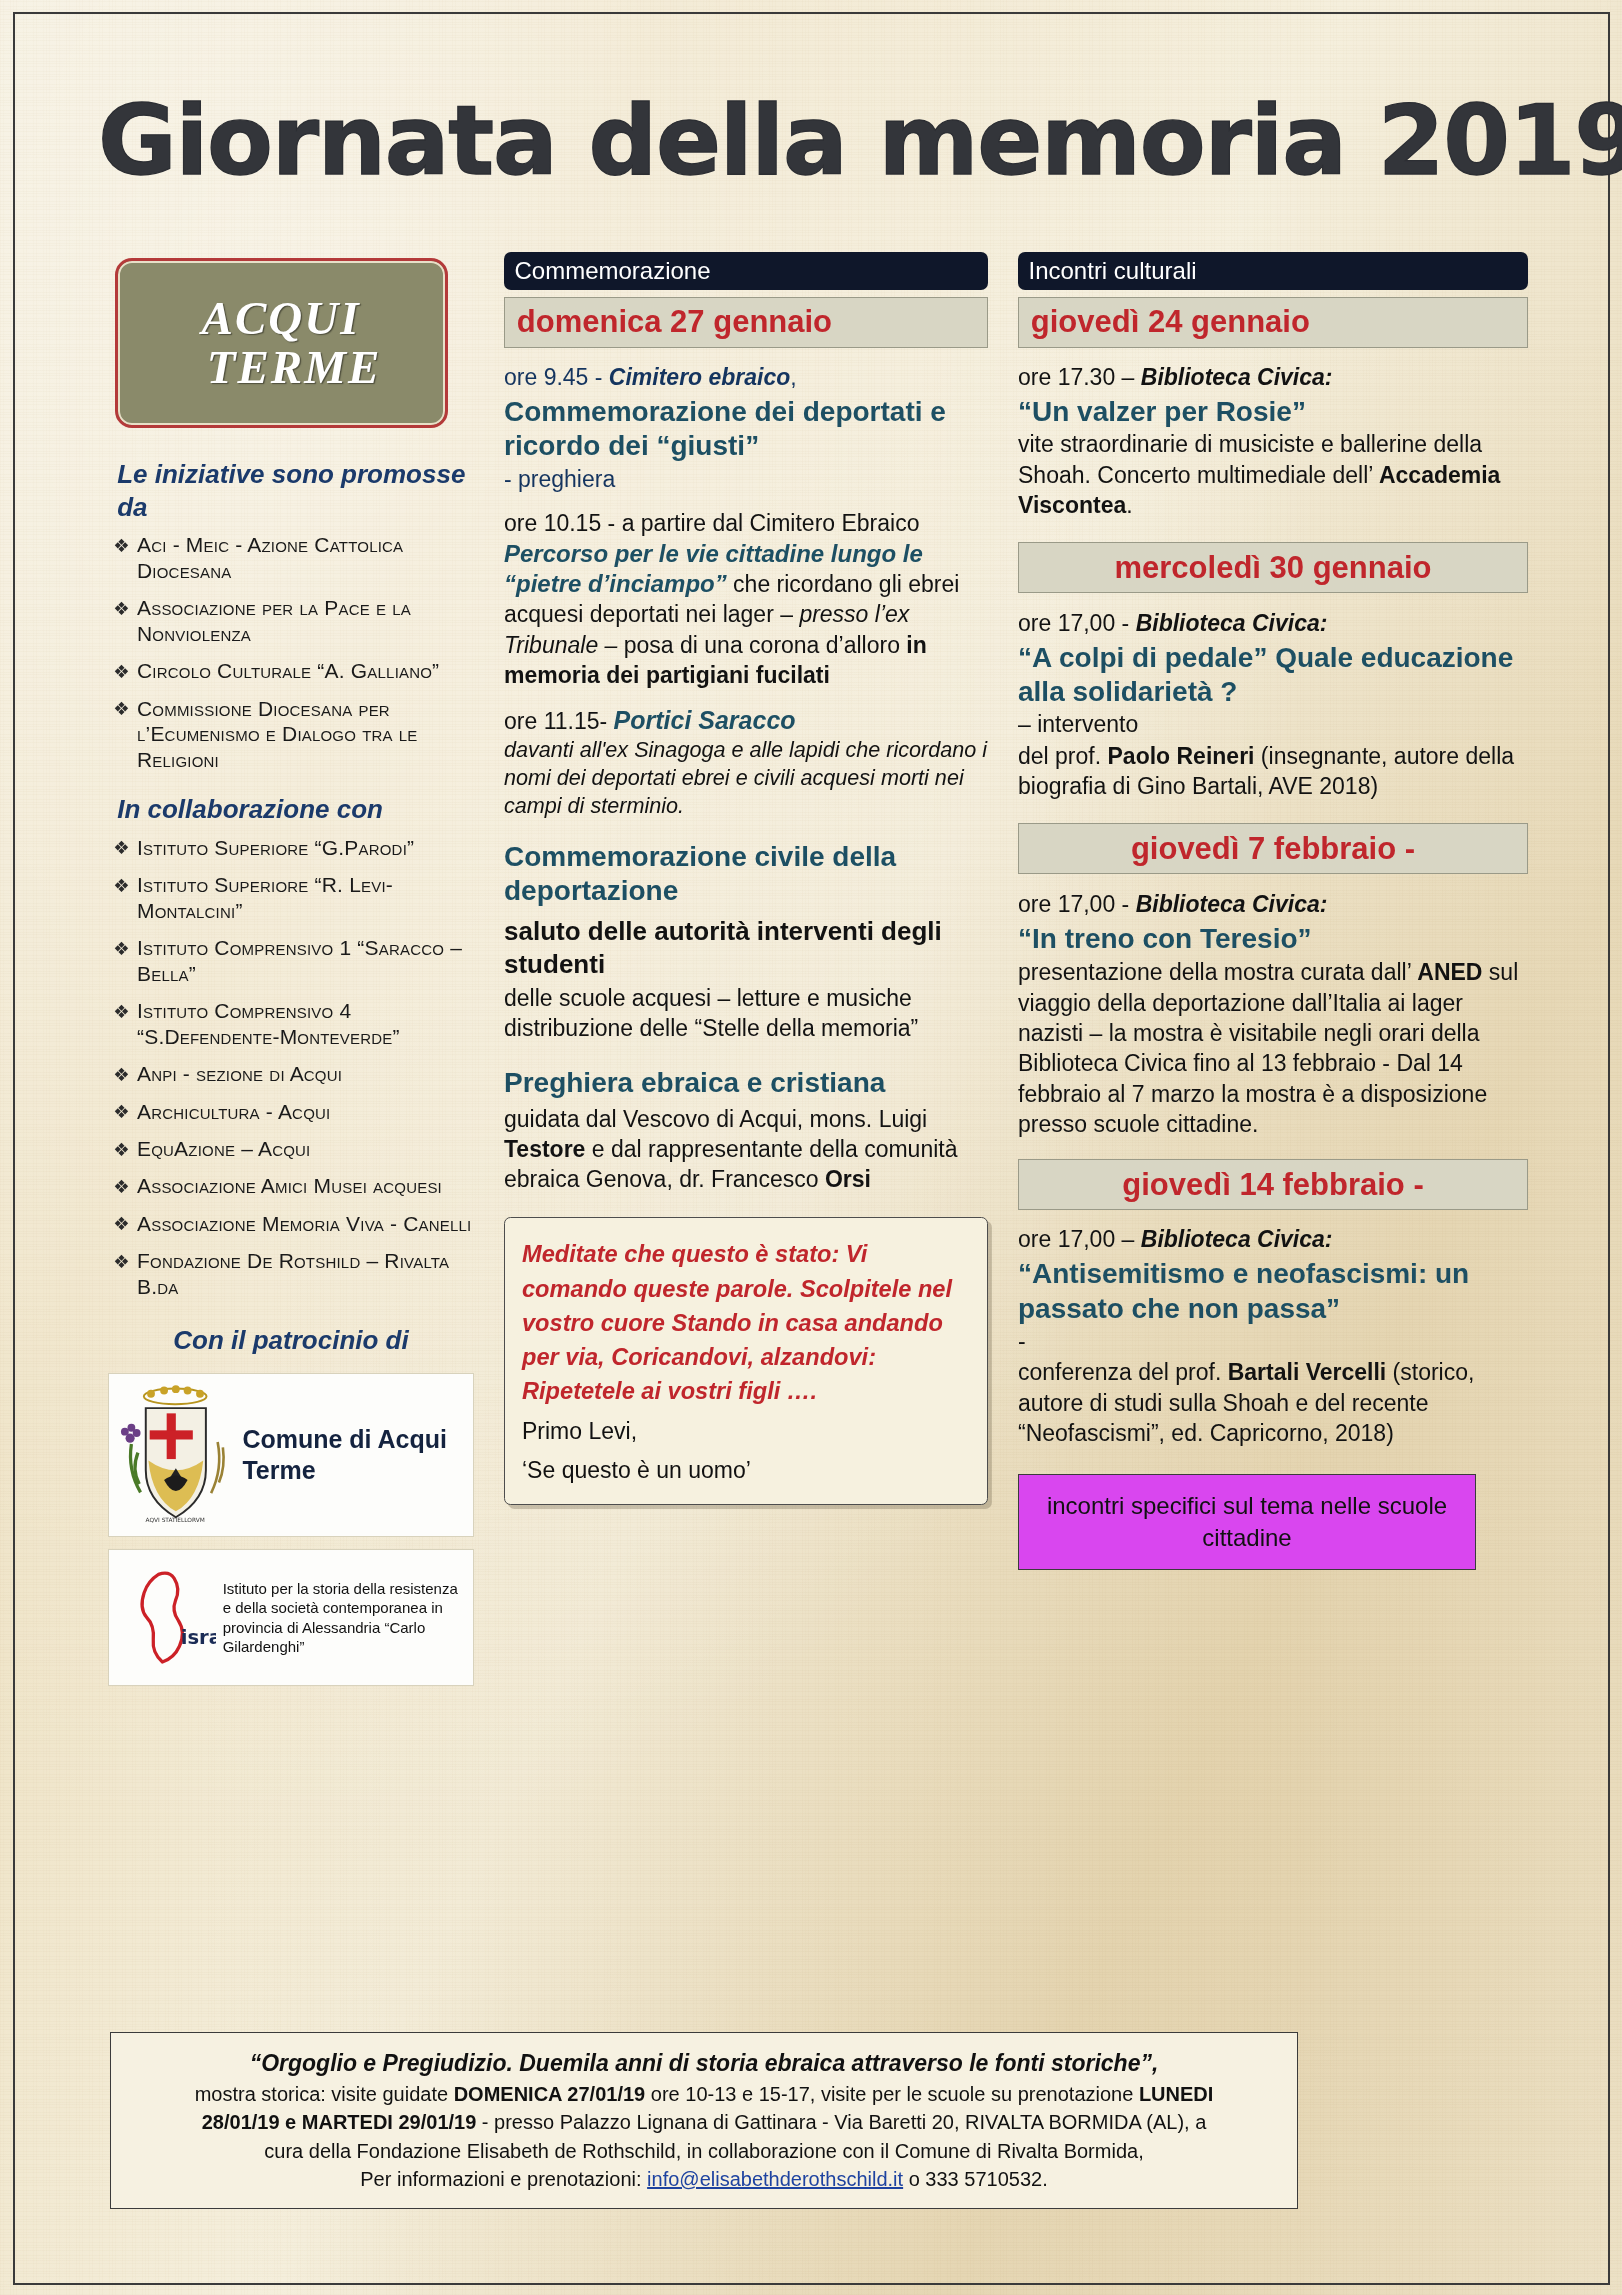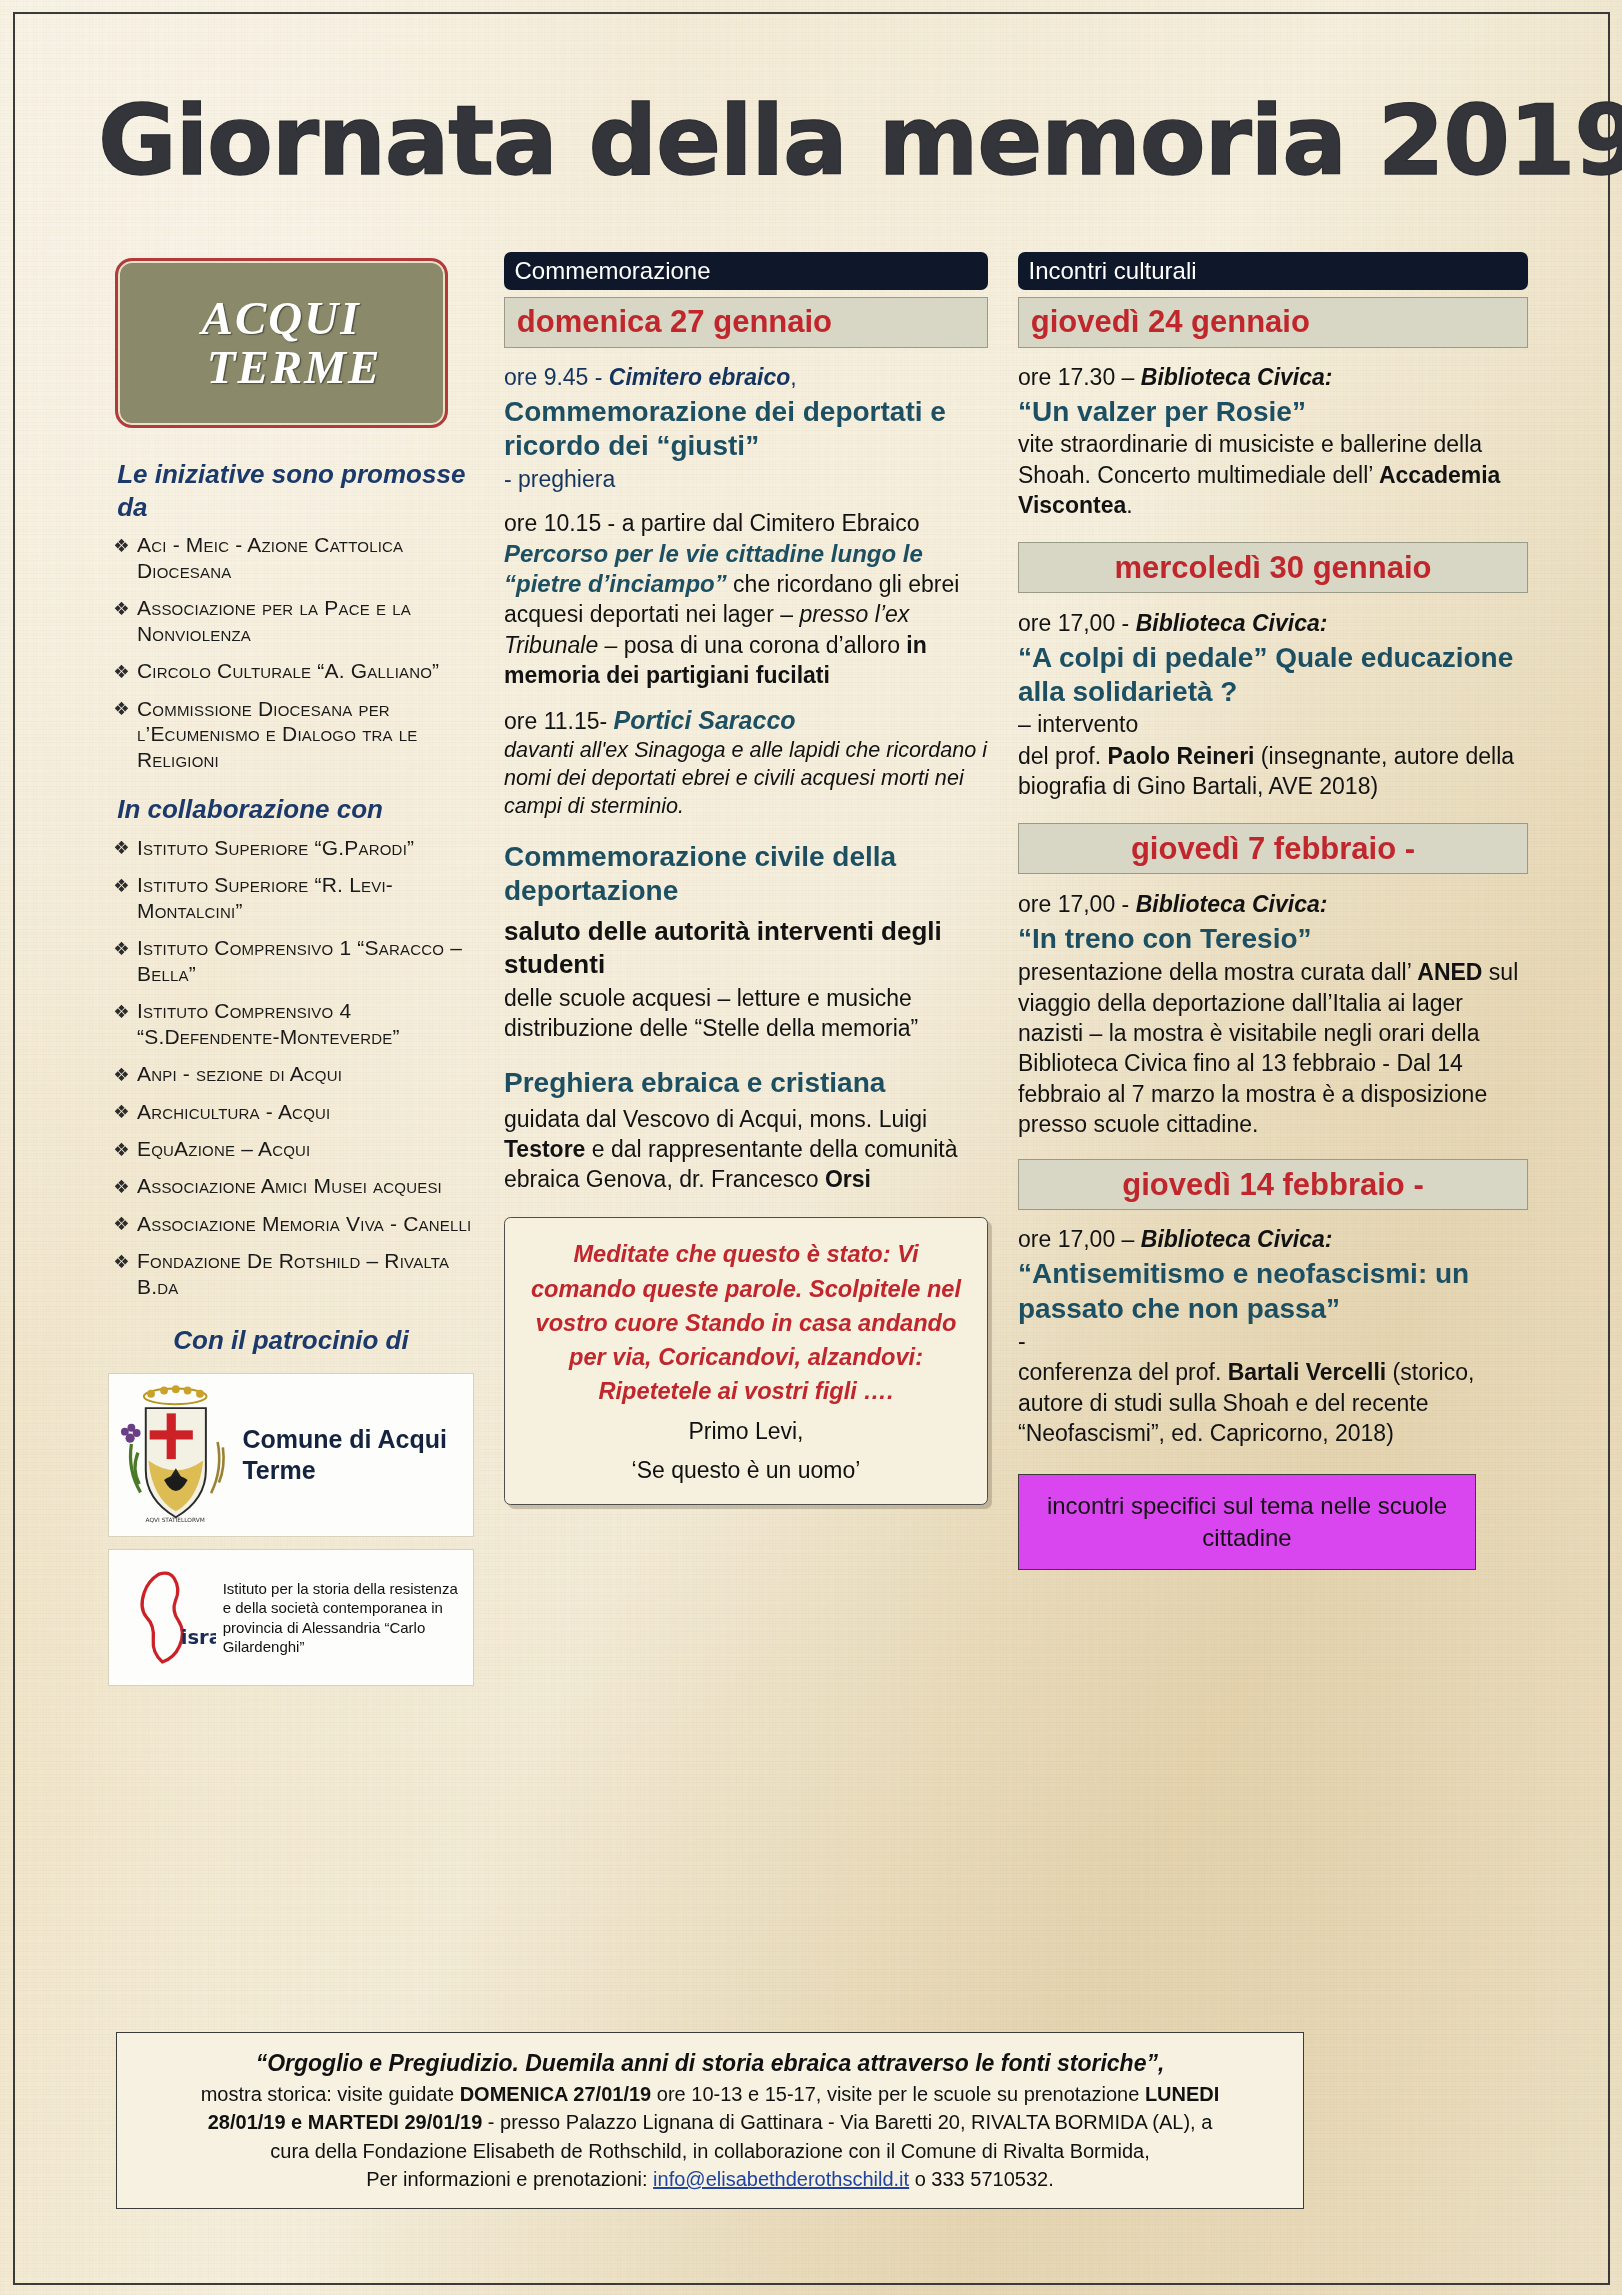--- a/index.html
+++ b/index.html
@@ -172,21 +172,20 @@
 
   .quotebox {
     margin-top:22px;
     width:484px;
     border:1.3px solid #4d4d4d;
     border-radius:6.5px;
     background:#f6f1df;
     box-shadow:3.9px 3.9px 0 rgba(120,110,85,.35);
     padding:19.6px 17px 18.3px 17px;
     box-sizing:border-box;
-    text-align:center;
   }
   .quotebox .q {
     color:#c0262c; font-style:italic; font-weight:bold; font-size:23.6px; line-height:1.45;
   }
   .quotebox .src { color:#111; font-size:23px; line-height:1.4; margin-top:6.5px; }
 
   .schoolbox {
     margin-top:26px;
     width:458px;
     border:1.3px solid #3b3b3b;
@@ -194,21 +193,21 @@
     padding:14.4px 6.5px;
     box-sizing:border-box;
     text-align:center;
     font-size:24px;
     line-height:1.35;
     color:#111;
   }
 
   
   #footer {
-    position:absolute; left:116px; top:2032px; width:1188px;
+    position:absolute; left:110px; top:2032px; width:1188px;
     border:1.3px solid #3b3b3b;
     background:#f6f1e1;
     padding:14.4px 17px;
     box-sizing:border-box;
     text-align:center;
     font-size:20px;
     line-height:1.42;
     color:#111;
   }
   #footer .l1 { font-weight:bold; font-style:italic; font-size:23px; }

